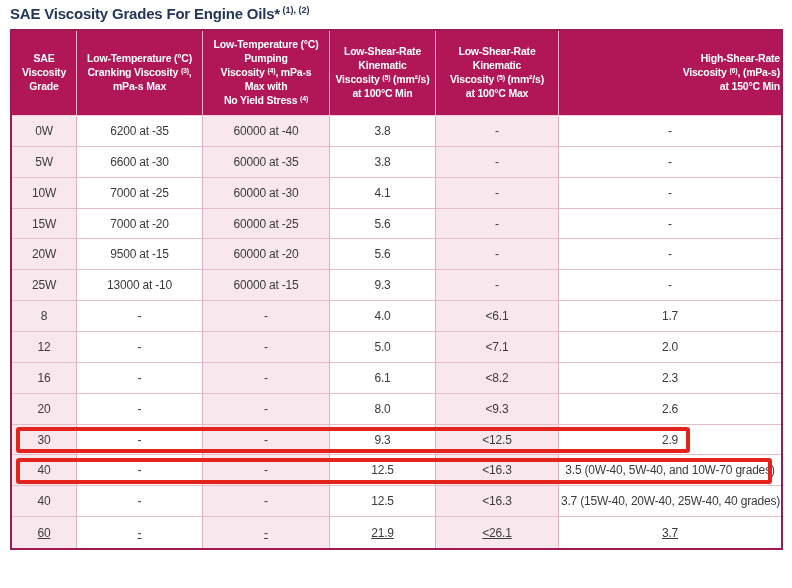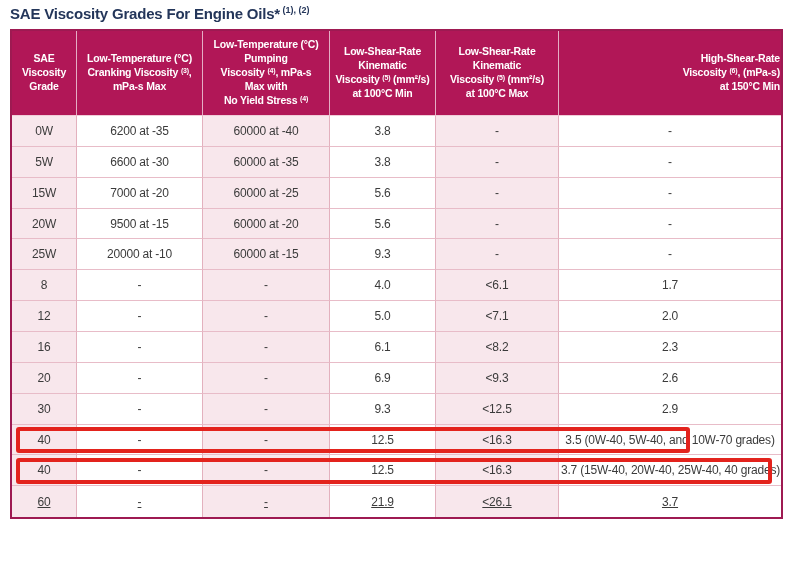--- a/index.html
+++ b/index.html
@@ -92,38 +92,46 @@
         </tr>
         <tr>
           <td>5W</td>
           <td>6600 at -30</td>
           <td>60000 at -35</td>
           <td>3.8</td>
           <td>-</td>
           <td>-</td>
         </tr>
         <tr>
+          <td>10W</td>
+          <td>7000 at -25</td>
+          <td>60000 at -30</td>
+          <td>4.1</td>
+          <td>-</td>
+          <td>-</td>
+        </tr>
+        <tr>
           <td>15W</td>
           <td>7000 at -20</td>
           <td>60000 at -25</td>
           <td>5.6</td>
           <td>-</td>
           <td>-</td>
         </tr>
         <tr>
           <td>20W</td>
           <td>9500 at -15</td>
           <td>60000 at -20</td>
           <td>5.6</td>
           <td>-</td>
           <td>-</td>
         </tr>
         <tr>
           <td>25W</td>
-          <td>20000 at -10</td>
+          <td>13000 at -10</td>
           <td>60000 at -15</td>
           <td>9.3</td>
           <td>-</td>
           <td>-</td>
         </tr>
         <tr>
           <td>8</td>
           <td>-</td>
           <td>-</td>
           <td>4.0</td>
@@ -143,21 +151,21 @@
           <td>-</td>
           <td>-</td>
           <td>6.1</td>
           <td>&lt;8.2</td>
           <td>2.3</td>
         </tr>
         <tr>
           <td>20</td>
           <td>-</td>
           <td>-</td>
-          <td>6.9</td>
+          <td>8.0</td>
           <td>&lt;9.3</td>
           <td>2.6</td>
         </tr>
         <tr>
           <td>30</td>
           <td>-</td>
           <td>-</td>
           <td>9.3</td>
           <td>&lt;12.5</td>
           <td>2.9</td>

